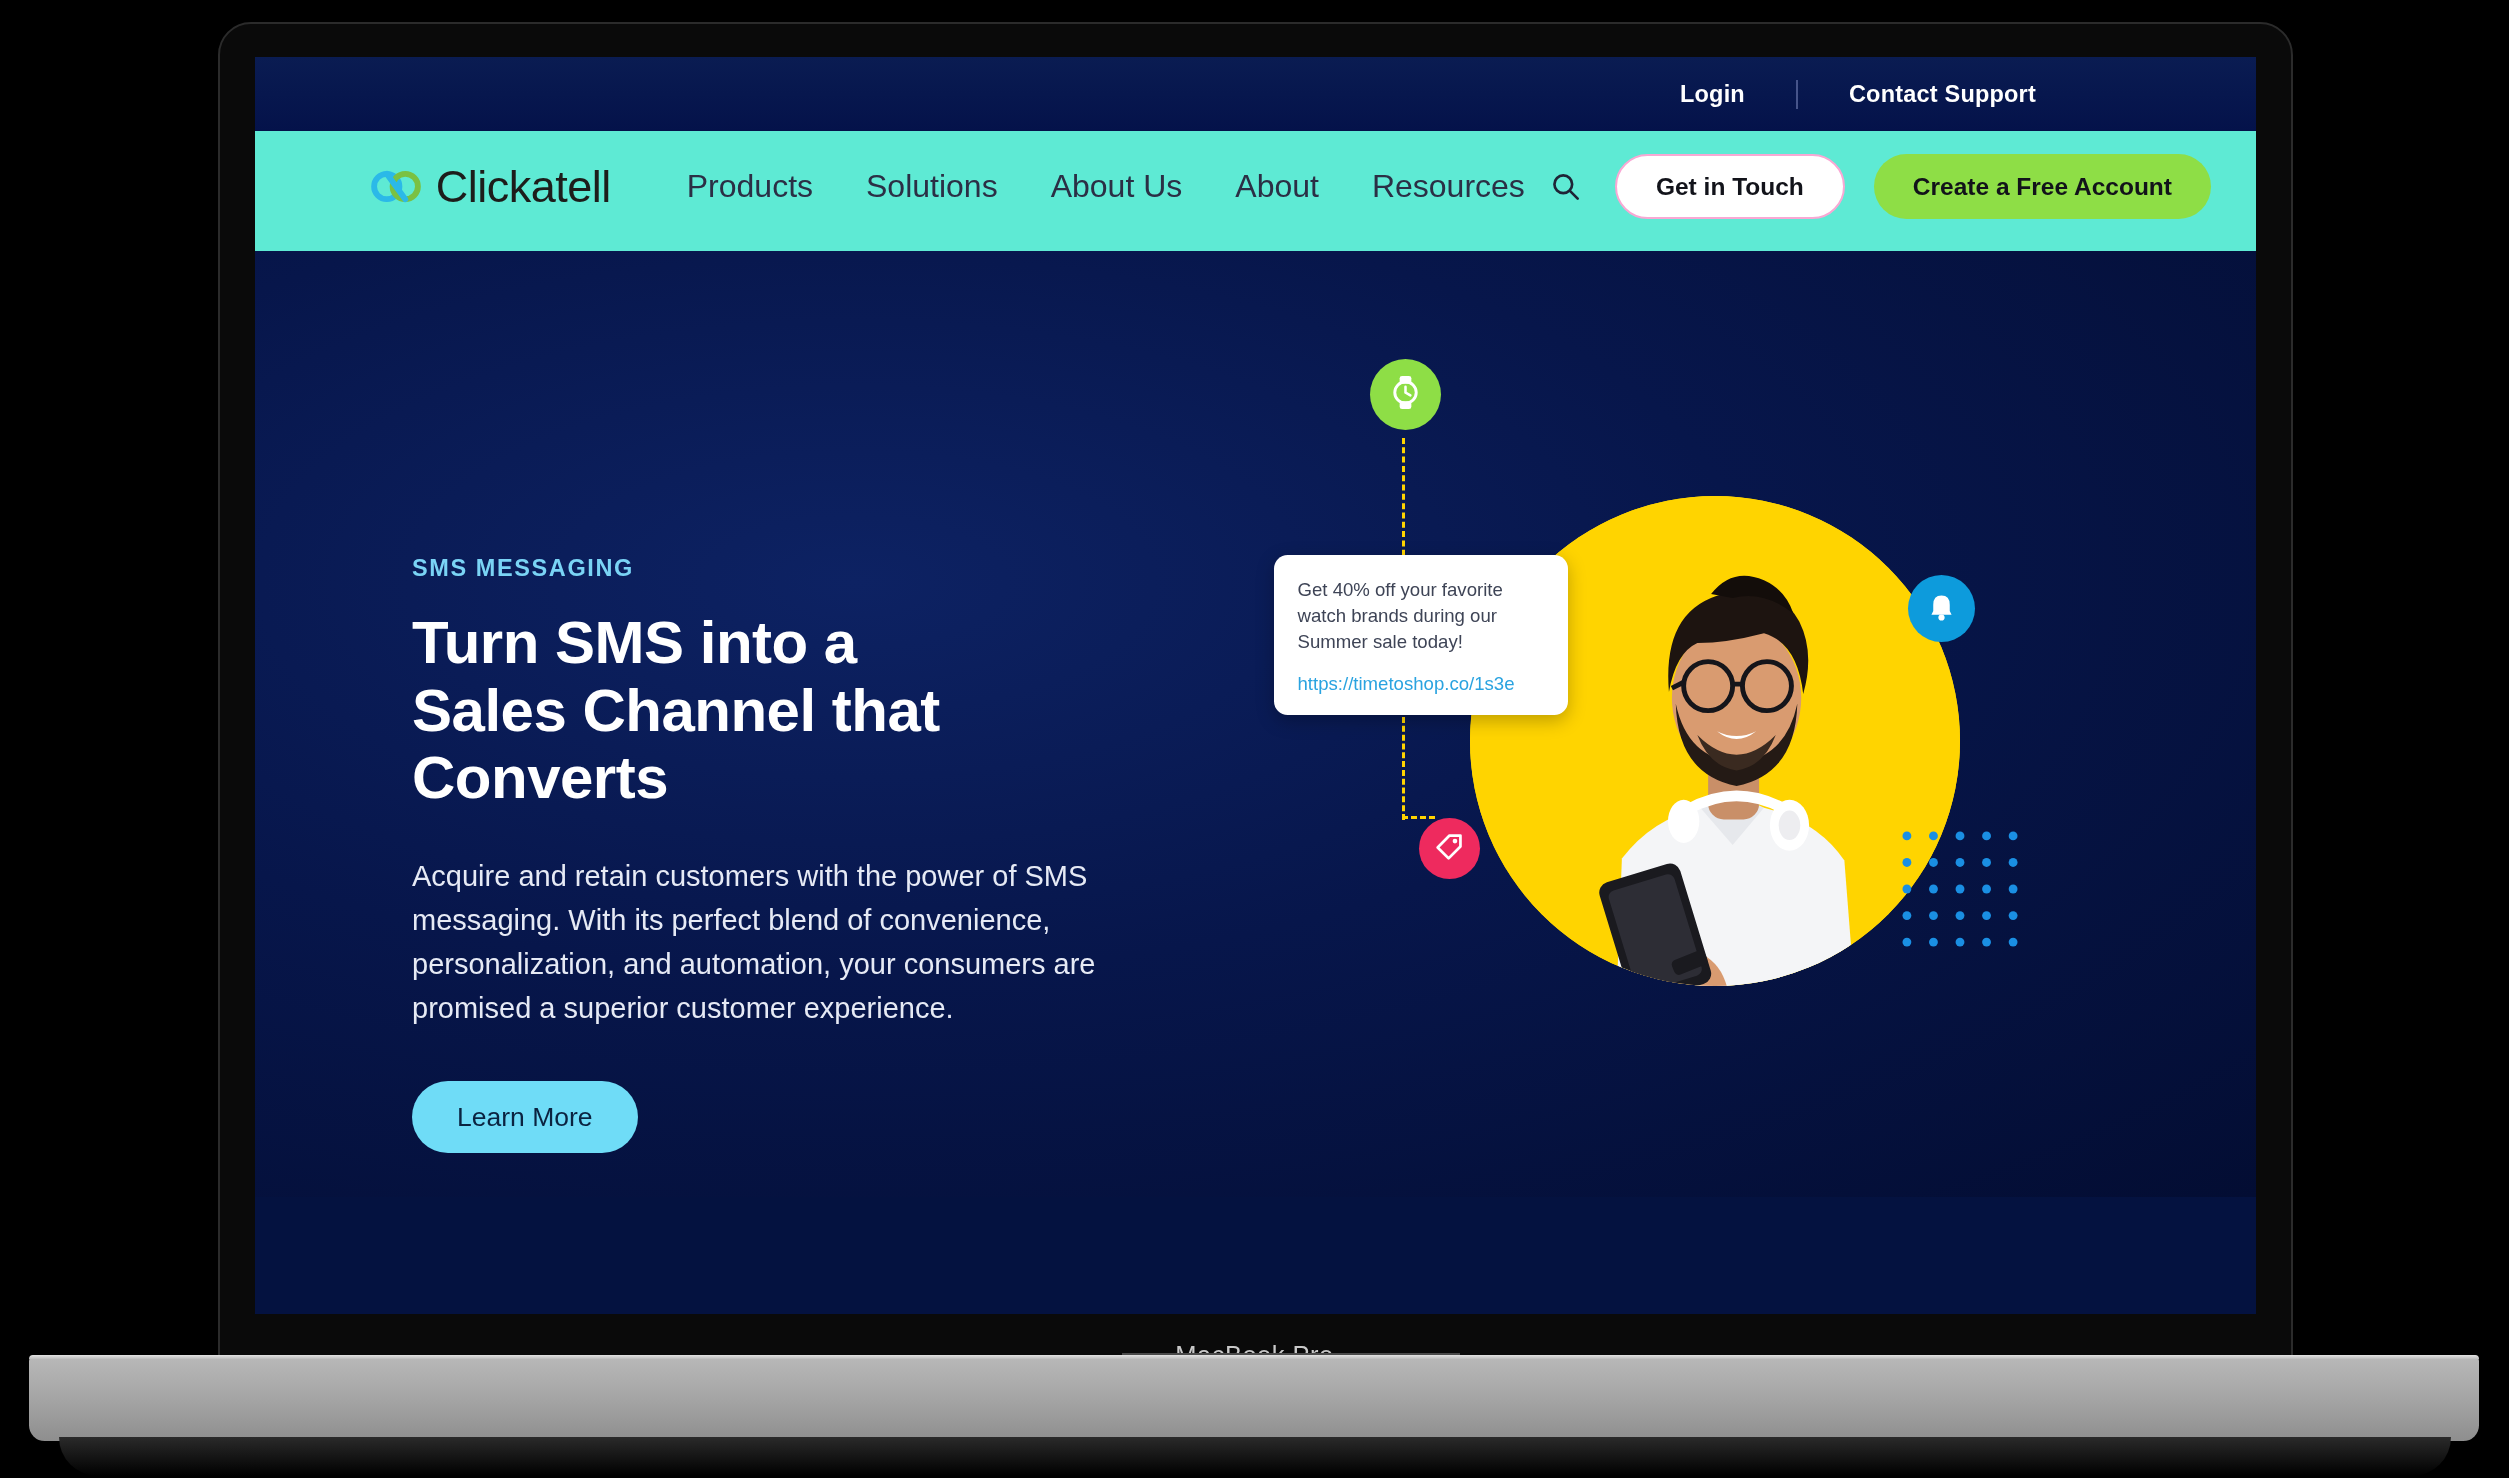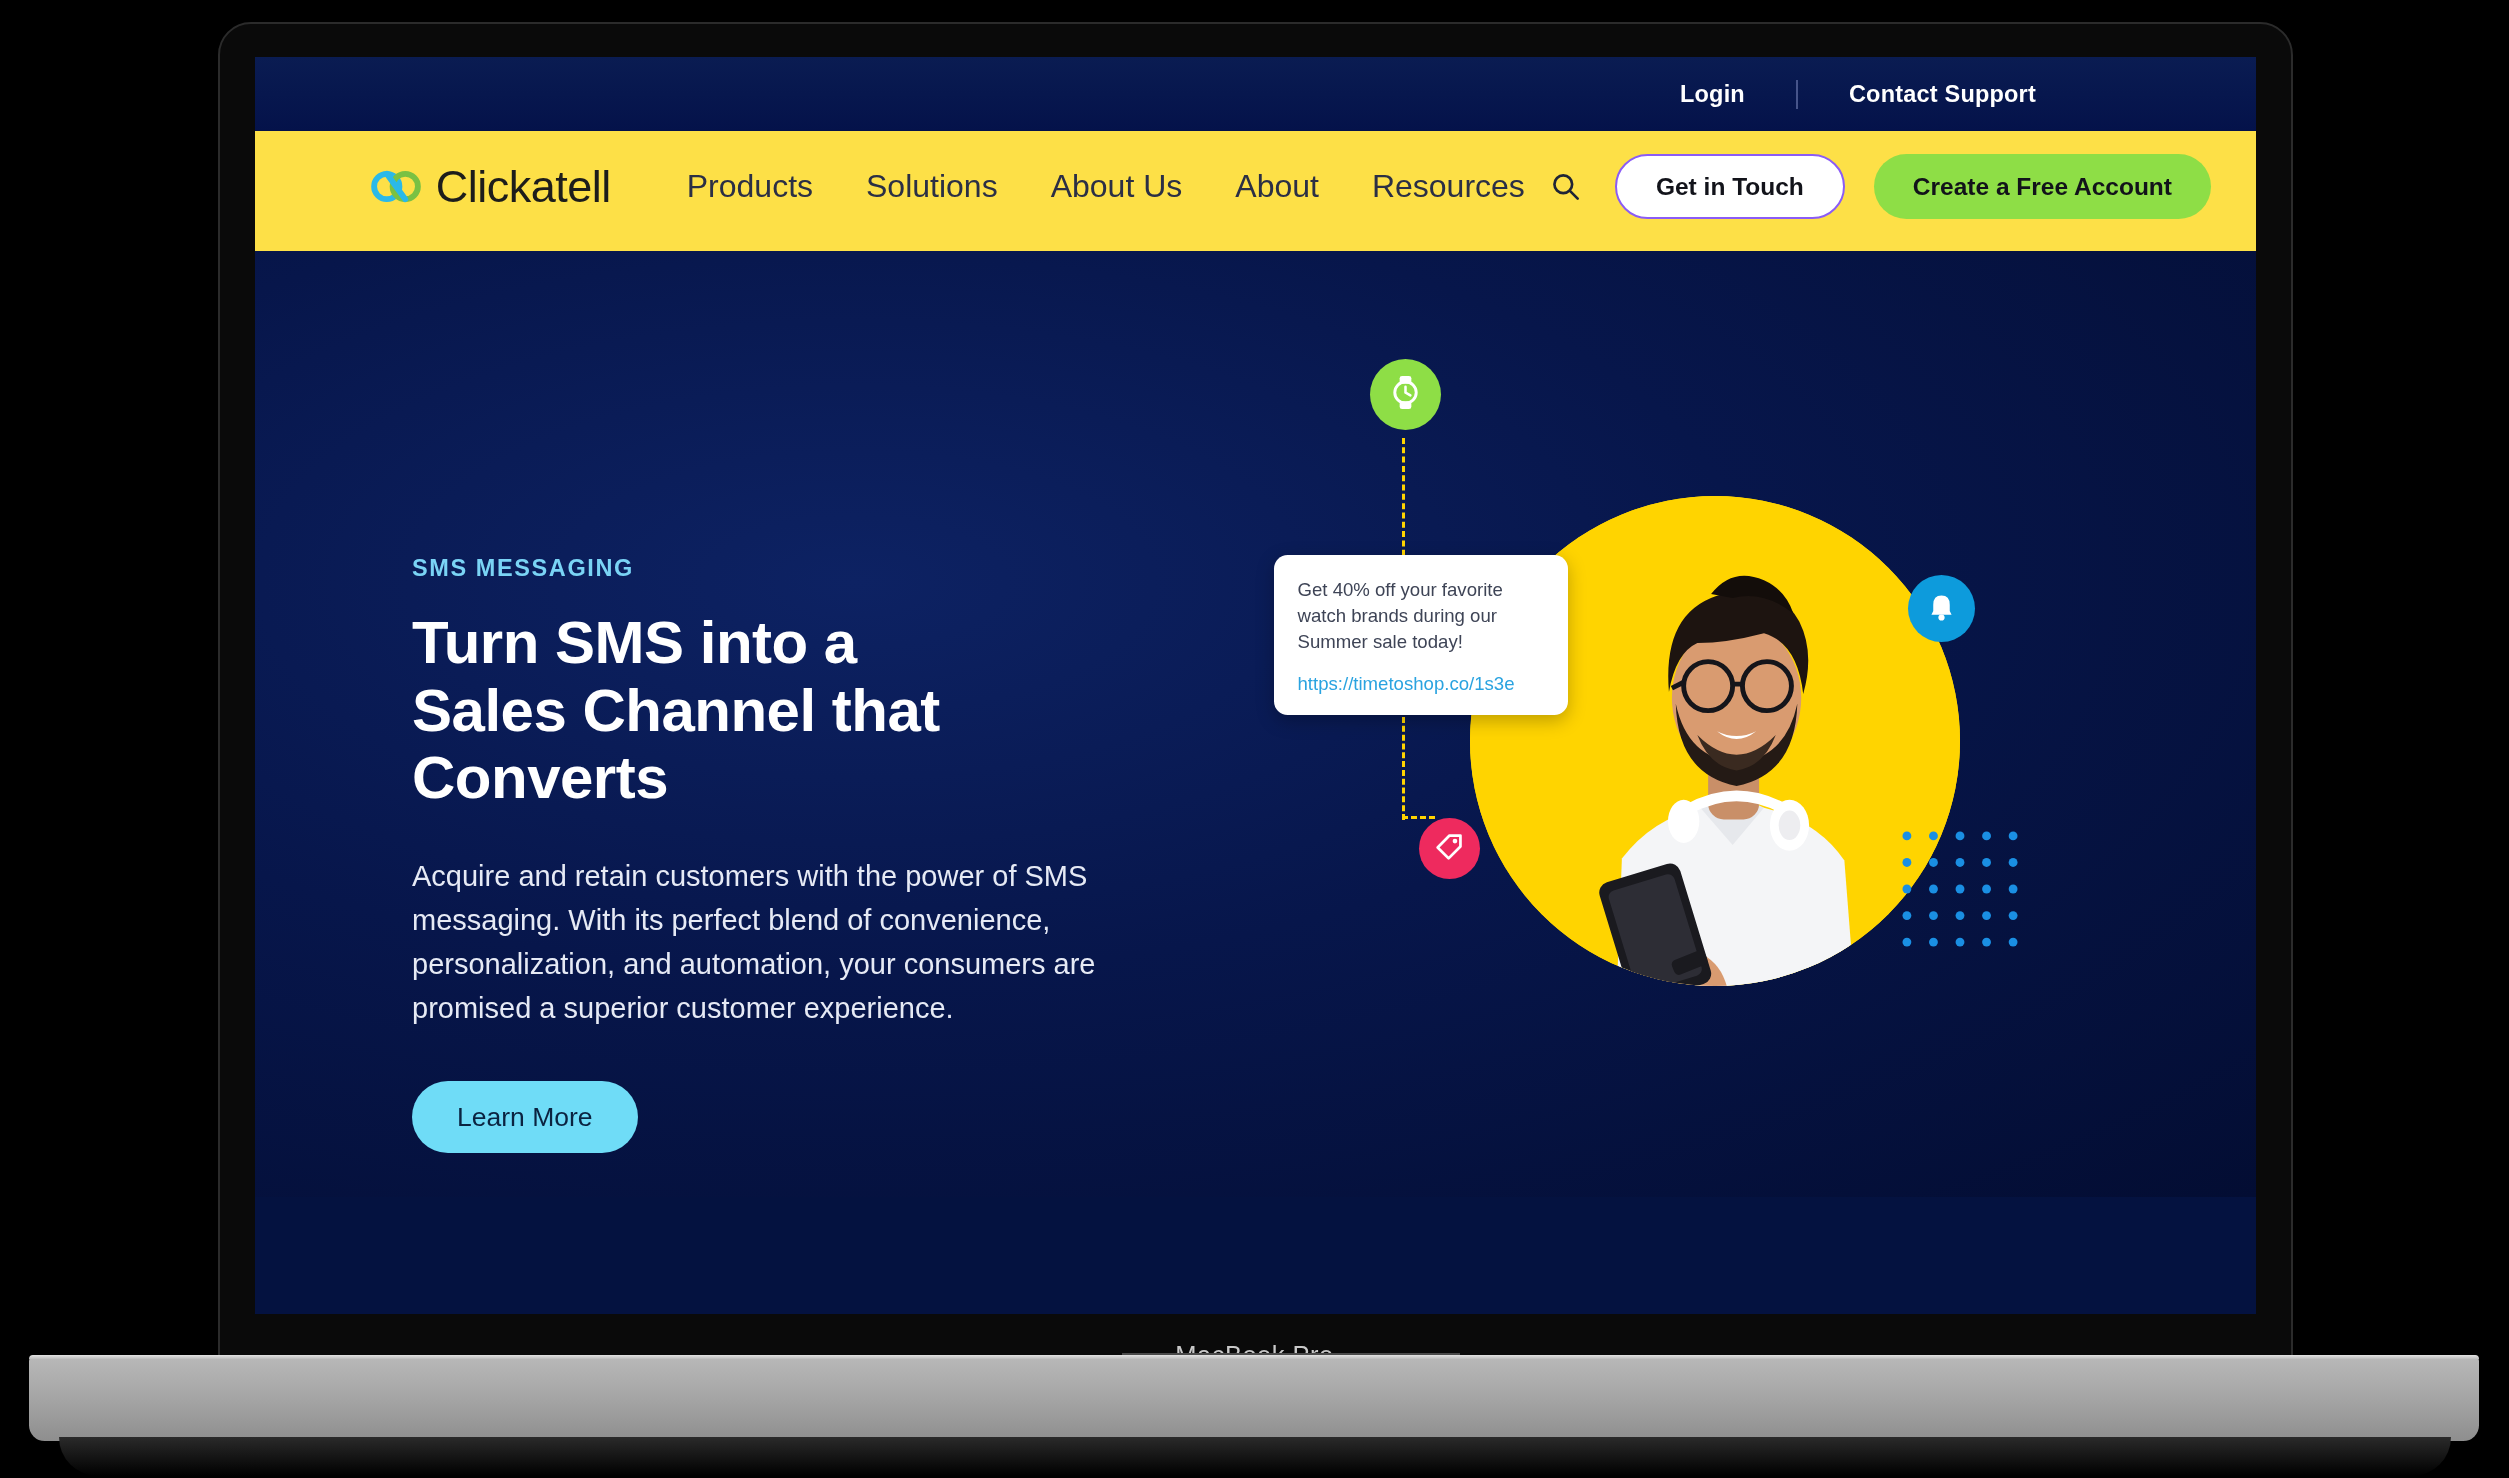--- a/index.html
+++ b/index.html
@@ -91,21 +91,21 @@
   .topbar-divider {
     width: 2px; height: 29px;
     background: #46548a;
     margin: 0 51px;
   }
 
   
   .nav {
     position: relative;
     height: 120px;
-    background: #fde047;
+    background: #5eead4;
     display: flex; align-items: center;
     padding: 0 45px 9px 116px;
     box-sizing: border-box;
   }
   .logo { display: flex; align-items: center; gap: 13.7px; cursor: pointer; }
   .logo-mark { width: 51px; height: 37px; flex: none; }
   .logo-word {
     font-size: 45px;
     color: #1d1d1b;
     font-family: "Liberation Sans", sans-serif;
@@ -127,21 +127,21 @@
   .nav-right {
     margin-left: auto;
     display: flex; align-items: center; gap: 29px;
   }
   .search-btn {
     width: 41px; height: 41px;
     display: flex; align-items: center; justify-content: center;
     cursor: pointer;
   }
   .btn-outline {
-    border: 2px solid #8b5cf6;
+    border: 2px solid #f9a8d4;
     border-radius: 979px;
     padding: 16.7px 39px;
     font-size: 24.5px; font-weight: bold;
     color: #12131a;
     background: #fff;
     cursor: pointer;
     white-space: nowrap;
     font-family: "Liberation Sans", sans-serif;
   }
   .btn-green {

